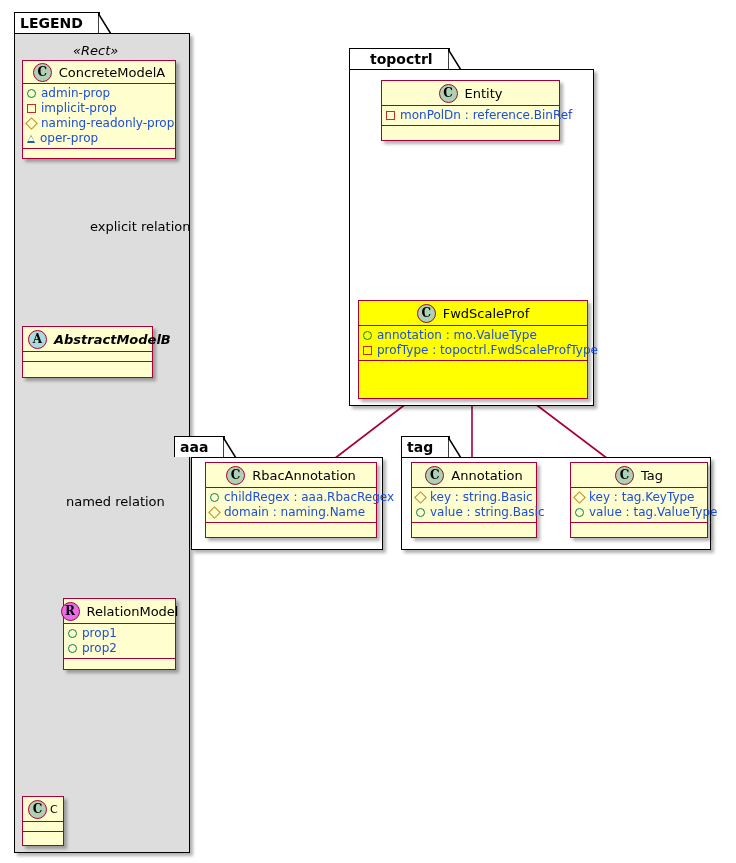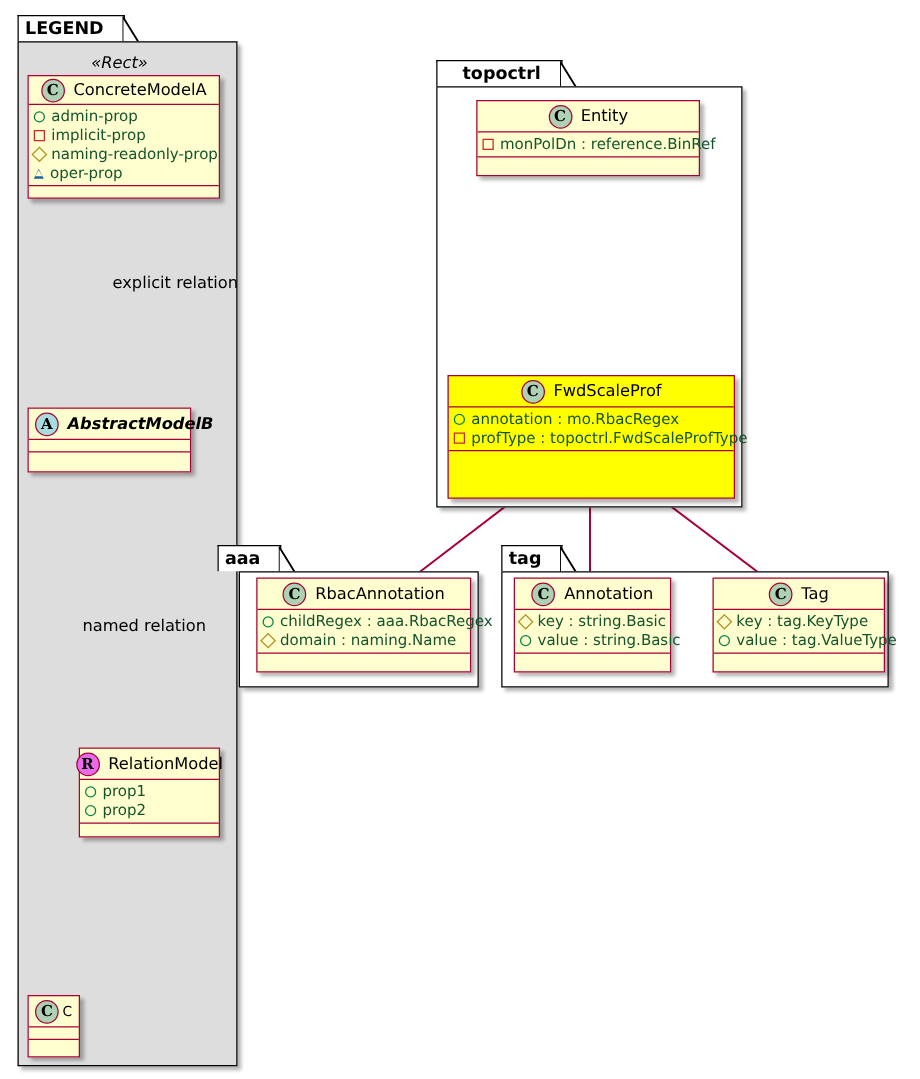--- a/index.html
+++ b/index.html
@@ -119,21 +119,21 @@
   .cls-methods {
     flex: 1 1 auto;
     min-height: 9px;
   }
   .attr {
     display: flex;
     align-items: center;
     gap: 5px;
     font-size: 12px;
     line-height: 15px;
-    color: #14532d;
+    color: #1d4ed8;
     white-space: nowrap;
   }
   .attr .txt { display: inline-block; }
 
   
   .badge {
     width: 17px; height: 17px;
     border-radius: 50%;
     display: inline-flex;
     align-items: center;
@@ -333,21 +333,21 @@
   </div>
 
   <div class="cls hl" style="left:358px; top:300px; width:230px; height:99px;">
     <div class="cls-title">
       <span class="badge c">C</span>
       <span class="tname">FwdScaleProf</span>
     </div>
     <div class="cls-attrs">
       <div class="attr">
         <span class="mk mk-circle"></span>
-        <span class="txt">annotation : mo.RbacRegex</span>
+        <span class="txt">annotation : mo.ValueType</span>
       </div>
       <div class="attr">
         <span class="mk mk-square"></span>
         <span class="txt">profType : topoctrl.FwdScaleProfType</span>
       </div>
     </div>
     <div class="cls-methods"></div>
   </div>
 
   <div class="pkg-tab" style="left:174px; top:436px;">

